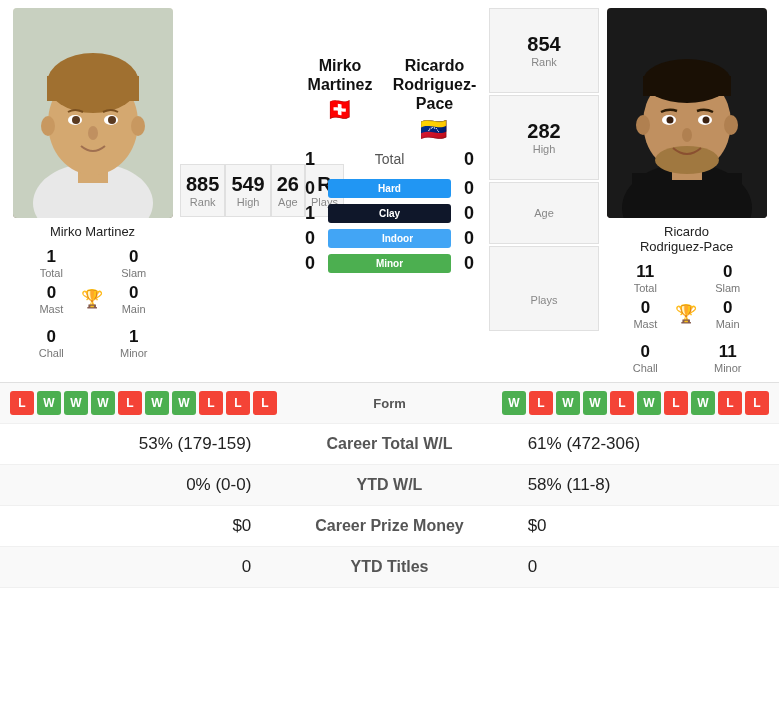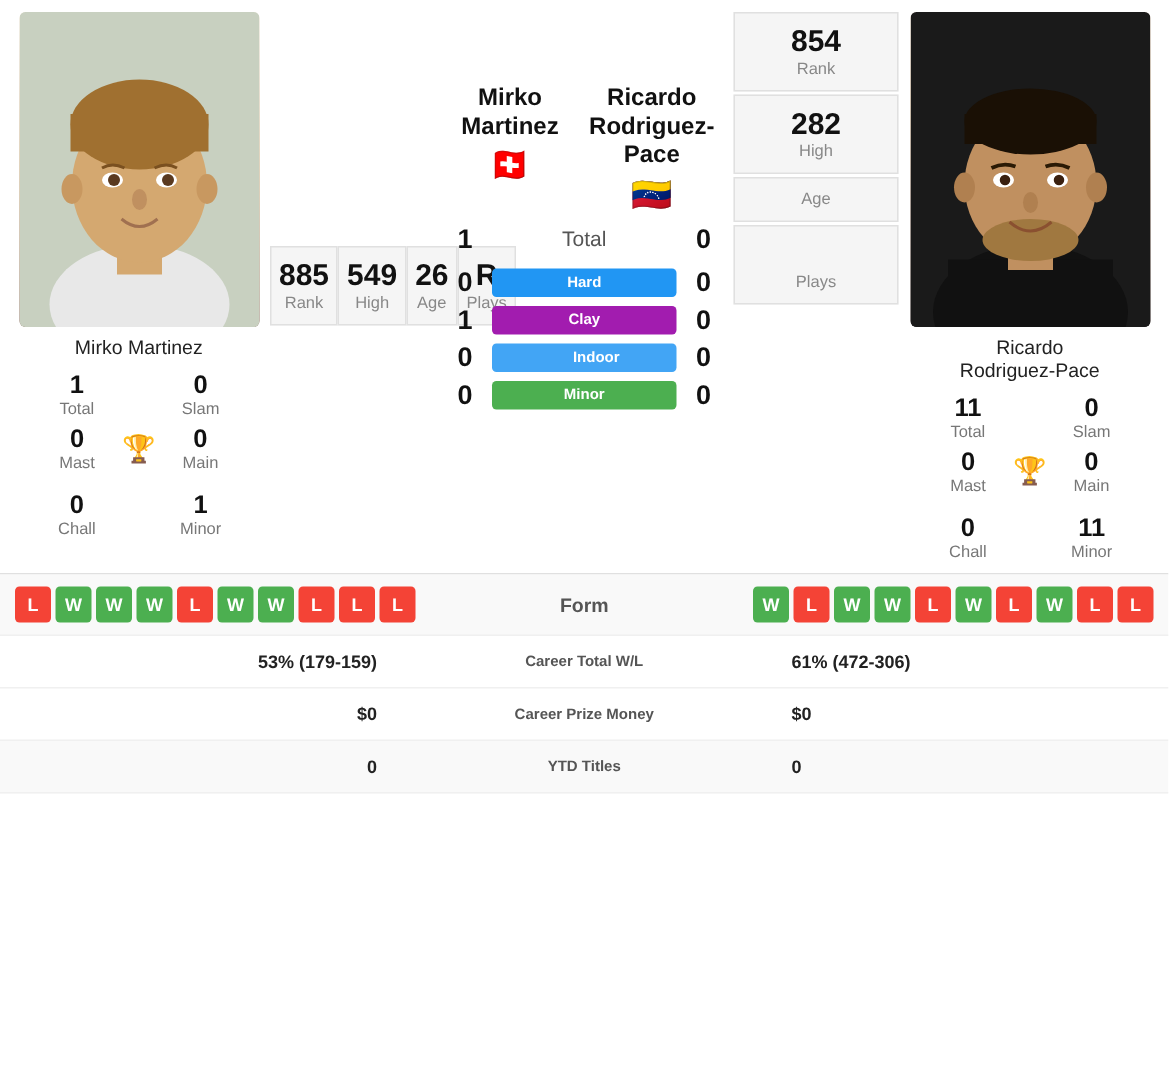--- a/index.html
+++ b/index.html
@@ -147,38 +147,38 @@
       border-radius: 3px;
       font-size: 10px;
       font-weight: 700;
       color: #fff;
       flex: 1;
       text-align: center;
       margin: 0 8px;
     }
 
     .court-hard { background: #2196F3; }
-    .court-clay { background: #a21caf; }
+    .court-clay { background: #0f172a; }
     .court-indoor { background: #42A5F5; padding-left: 32px; }
     .court-grass { background: #4CAF50; }
 
     
     .right-stats {
       display: flex;
       flex-direction: column;
       align-items: center;
       width: 110px;
       flex-shrink: 0;
     }
 
     .right-stat-box {
       background: #f5f5f5;
       border: 1px solid #e0e0e0;
       width: 100%;
-      padding: 8px 5px;
+      padding: 24px 5px;
       text-align: center;
       margin-bottom: 2px;
     }
 
     .right-stat-value {
       font-size: 20px;
       font-weight: 700;
       color: #111;
     }
 
@@ -232,30 +232,29 @@
     .stats-row {
       display: flex;
       align-items: center;
       padding: 10px 15px;
       border-bottom: 1px solid #f0f0f0;
     }
 
     .stats-row-label {
       flex: 1;
       text-align: center;
-      font-size: 10px;
+      font-size: 16px;
       color: #555;
       font-weight: 700;
     }
 
     .stats-row-value {
       flex: 1;
-      font-size: 12px;
+      font-size: 17px;
       color: #222;
-      font-weight: bold;
     }
 
     .stats-row-value.left {
       text-align: right;
       padding-right: 20px;
     }
 
     .stats-row-value.right {
       text-align: left;
       padding-left: 20px;
@@ -578,20 +577,25 @@
           <div class="form-badge badge-l">L</div>
         </div>
     </div>
 
     <div class="stats-row">
       <span class="stats-row-value left">53% (179-159)</span>
       <span class="stats-row-label">Career Total W/L</span>
       <span class="stats-row-value right">61% (472-306)</span>
     </div>
 
+    <div class="stats-row" style="background:#f9f9f9;">
+      <span class="stats-row-value left">0% (0-0)</span>
+      <span class="stats-row-label">YTD W/L</span>
+      <span class="stats-row-value right">58% (11-8)</span>
+    </div>
 
     <div class="stats-row">
       <span class="stats-row-value left">$0</span>
       <span class="stats-row-label">Career Prize Money</span>
       <span class="stats-row-value right">$0</span>
     </div>
 
     <div class="stats-row" style="background:#f9f9f9;">
       <span class="stats-row-value left">0</span>
       <span class="stats-row-label">YTD Titles</span>

